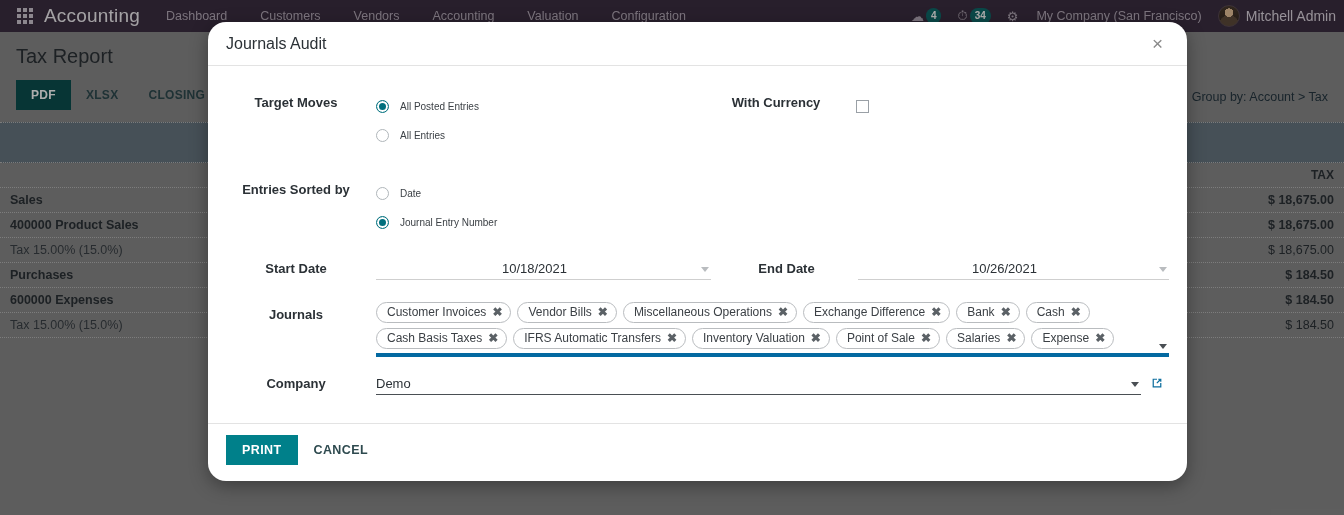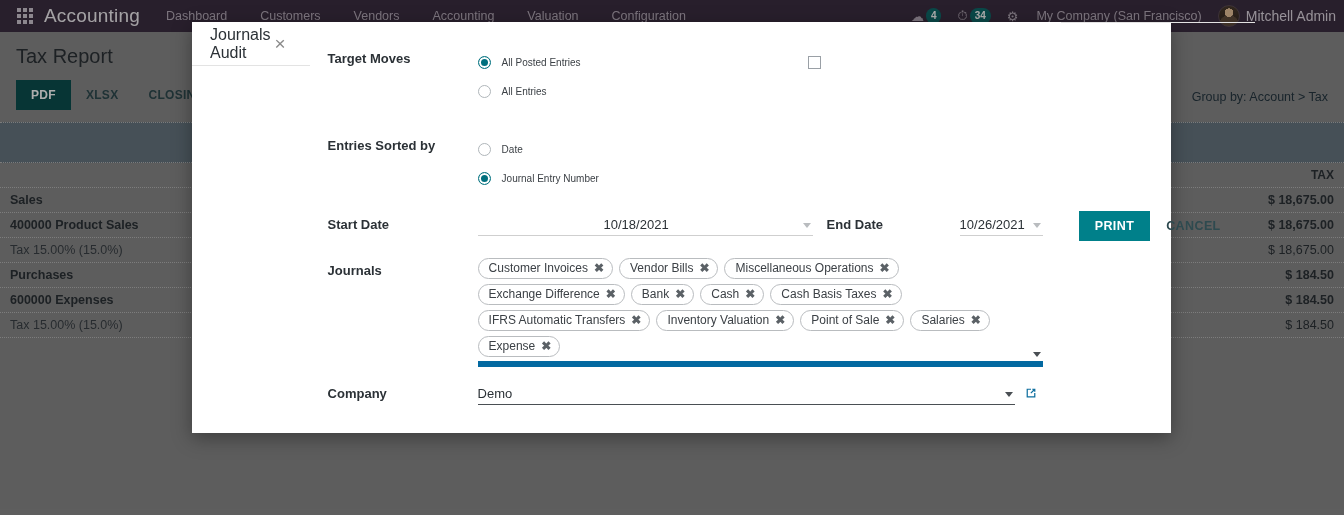--- a/index.html
+++ b/index.html
@@ -176,27 +176,28 @@
   td.val-b { font-weight: 700; }
 
   
   #modal-overlay {
     position: absolute;
     inset: 0;
     background: rgba(0,0,0,0.32);
   }
   .modal {
     position: absolute;
-    left: 192px;
+    left: 208px;
     top: 22px;
     width: 979px;
     background: #ffffff;
     box-shadow: 0 5px 18px rgba(0,0,0,.35);
     display: flex;
-    flex-direction: row;
+    flex-direction: column;
+    border-radius: 18px;
   }
   .modal-header {
     height: 44px;
     display: flex;
     align-items: center;
     padding: 0 20px 0 18px;
     border-bottom: 1px solid #e3e3e3;
   }
   .modal-title {
     font-size: 16px;
@@ -220,20 +221,21 @@
     display: grid;
     grid-template-columns: 150px 1fr;
     row-gap: 16px;
   }
   .flabel {
     font-size: 13px;
     font-weight: 700;
     color: #2b3136;
     padding: 6px 10px 6px 0;
     line-height: 18px;
+    text-align: center;
   }
   .fval { padding: 4px 0; }
 
   .cols2 {
     display: grid;
     grid-template-columns: 480px 1fr;
   }
   .sub-left, .sub-right { display: grid; grid-template-columns: 150px 1fr; }
 
   
@@ -302,21 +304,21 @@
     border-right: 4px solid transparent;
     border-top: 5px solid #b9bcbf;
     cursor: pointer;
   }
   .caret.dark { border-top-color: #4a4f54; }
 
   .date-row { display: grid; grid-template-columns: 150px 335px 147px 1fr; align-items: center; }
 
   
   .tagfield {
-    border-bottom: 6px solid #0369a1;
+    border-bottom: 4px solid #0369a1;
     padding: 0 18px 4px 0;
     position: relative;
     min-height: 52px;
     text-align: center;
   }
   .tags {
     display: flex;
     flex-wrap: wrap;
     gap: 5px 6px;
     padding-top: 2px;
@@ -499,20 +501,21 @@
             <span class="radio on"></span>
             <span class="radio-label">All Posted Entries</span>
           </div>
           <div class="radio-line">
             <span class="radio"></span>
             <span class="radio-label">All Entries</span>
           </div>
         </div>
       </div>
       <div class="sub-right">
+        <div class="flabel">With Currency</div>
         <div class="fval">
           <div class="check-line">
             <span class="checkbox"></span>
           </div>
         </div>
       </div>
     </div>
 
     <div class="cols2" style="margin-top:21px;">
       <div class="sub-left">

